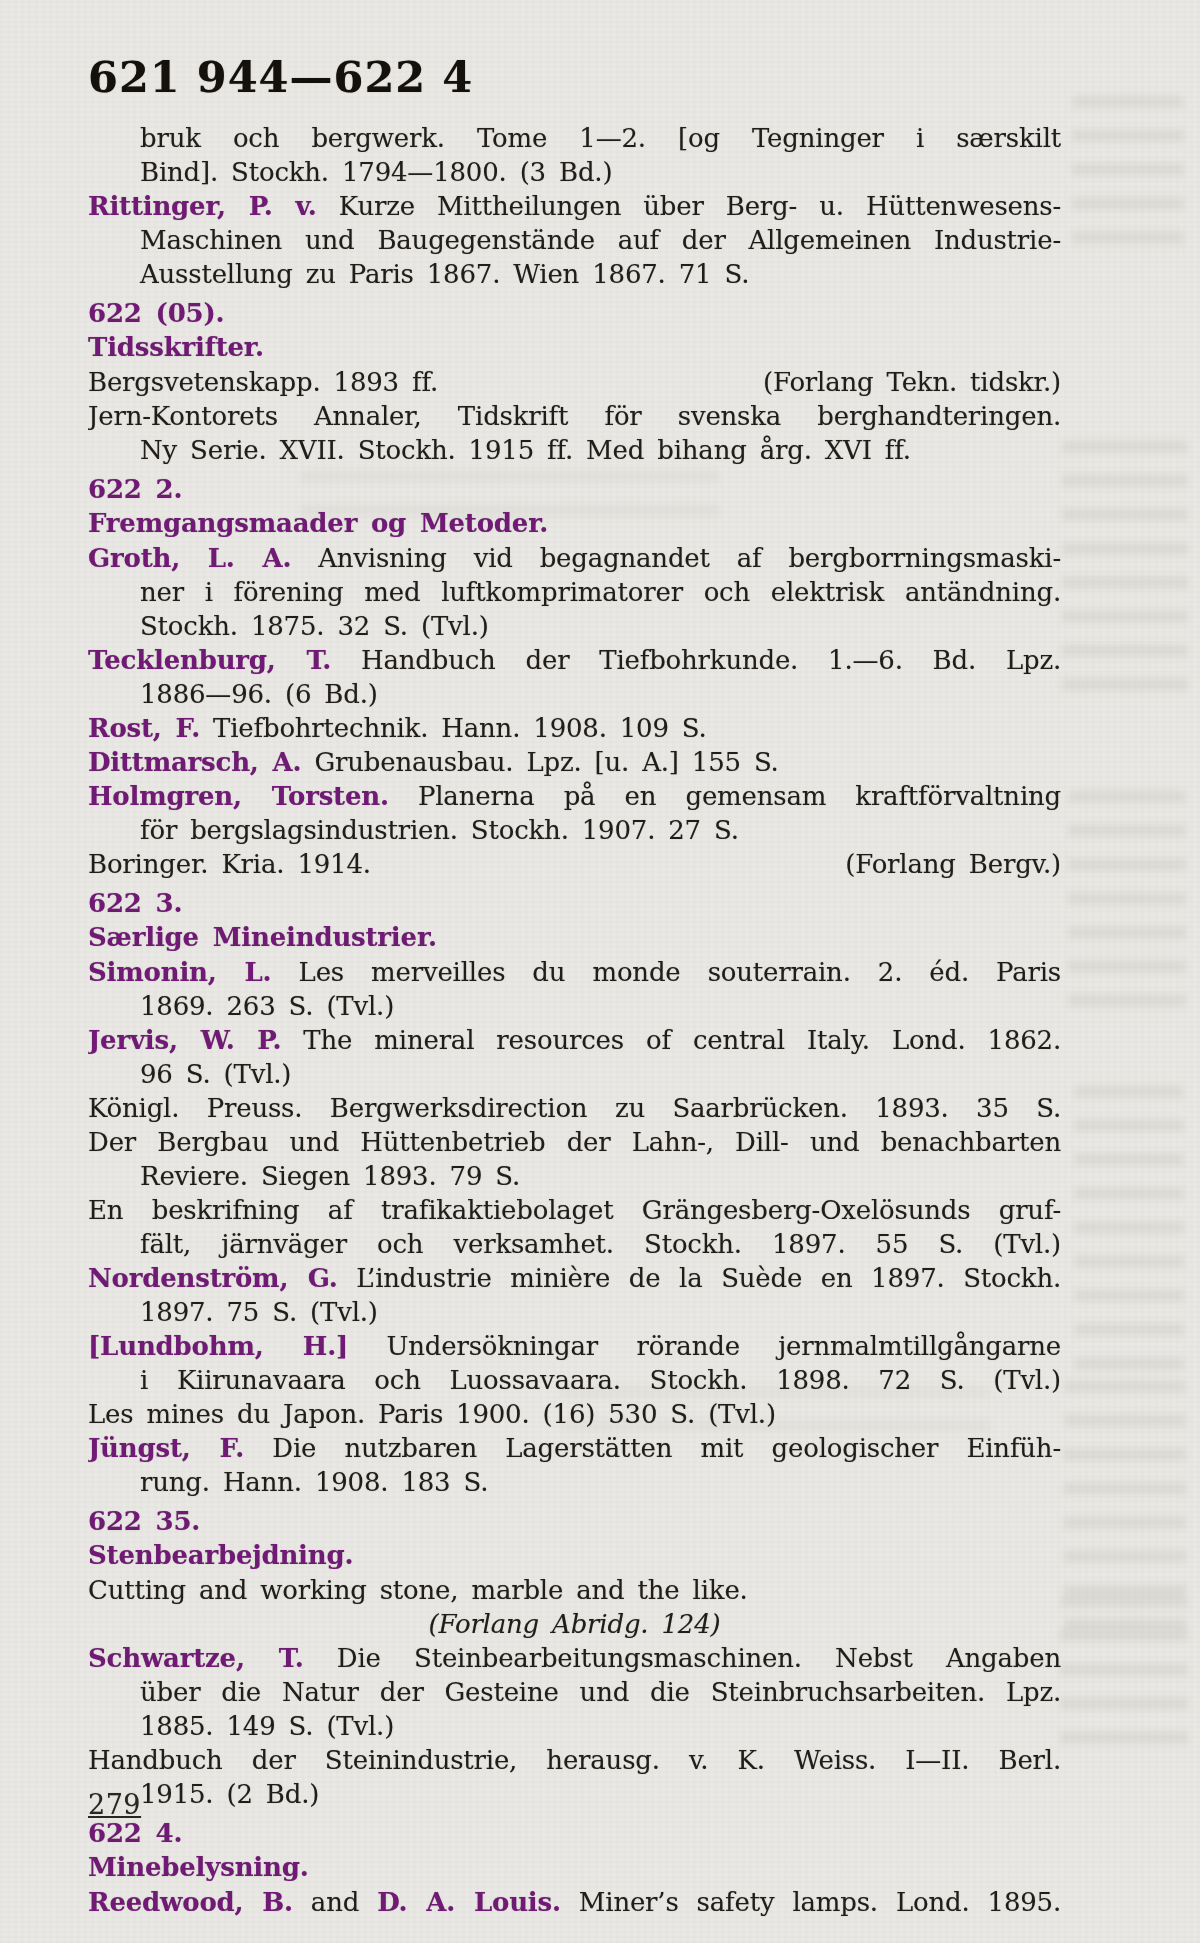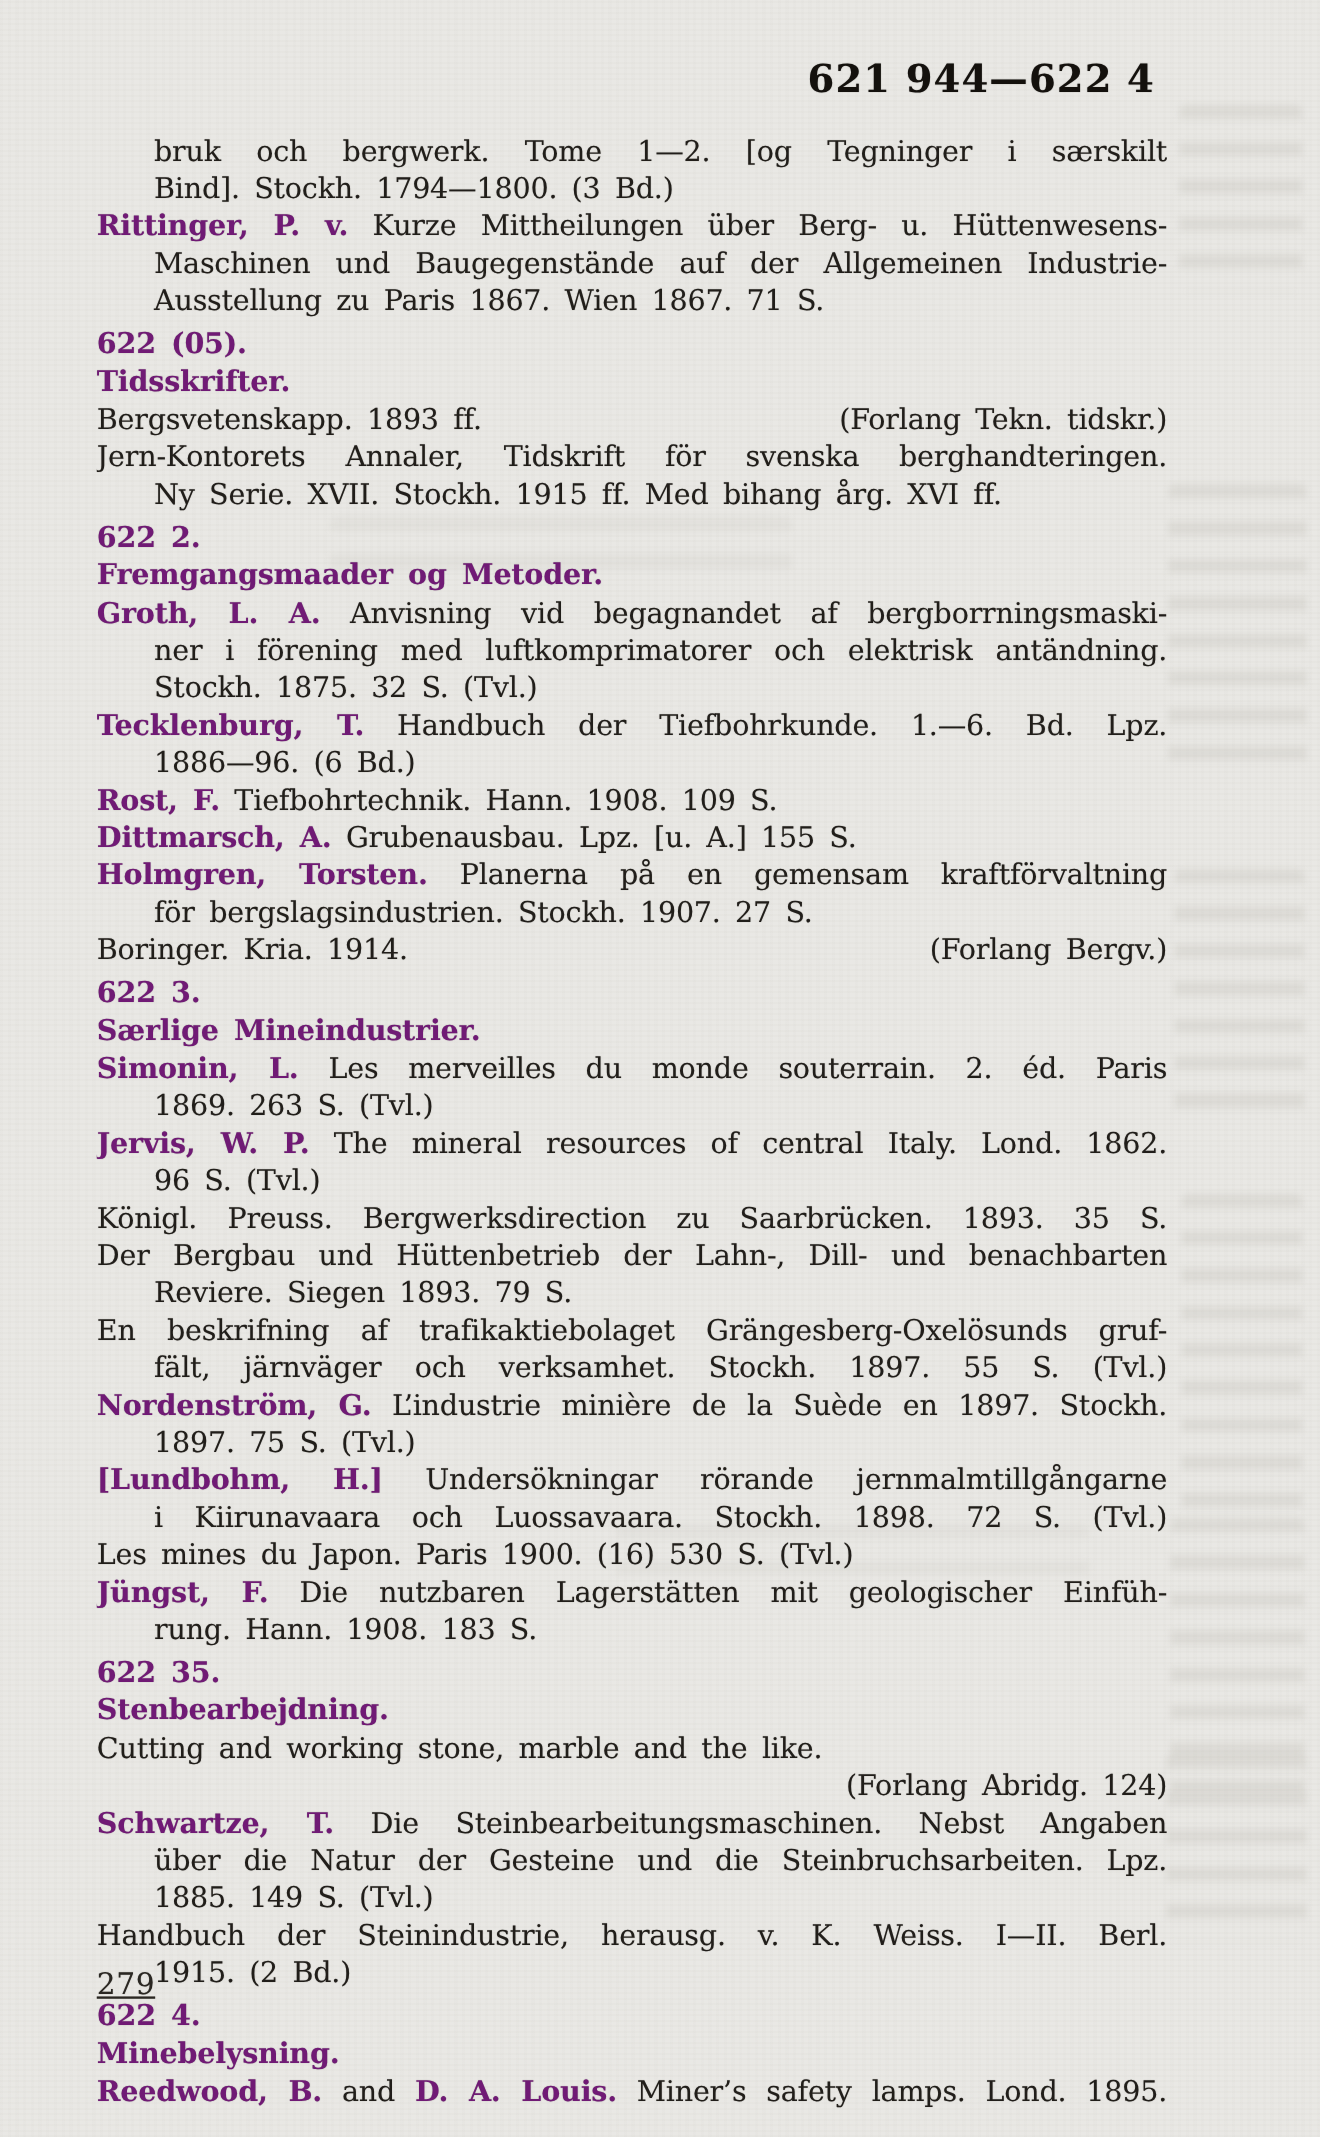--- a/index.html
+++ b/index.html
@@ -37,22 +37,22 @@
       rgba(173,170,160,0.38) 0 13px,
       rgba(232,231,227,0) 13px 34px
     );
     border-radius: 6px;
   }
   .header-code {
     position: absolute;
     top: 52px;
     left: 88px;
     width: 962px;
-    text-align: right;
-    font-size: 35px;
+    text-align: left;
+    font-size: 43px;
     font-weight: bold;
     letter-spacing: 1px;
     color: #14110d;
     text-shadow: 0 0 1px rgba(25,22,18,0.45);
   }
   .content {
     position: absolute;
     left: 88px;
     top: 121px;
     width: 973px;
@@ -71,21 +71,21 @@
     text-align: justify;
     text-align-last: justify;
     text-justify: inter-word;
     overflow: hidden;
   }
   .line.indent { padding-left: 52px; }
   .line.split {
     display: flex;
     justify-content: space-between;
   }
-  .line.right-only { justify-content: flex-end; }
+  .line.right-only { justify-content: center; font-style: italic; }
   .line.section {
     margin-top: 5px;
     margin-bottom: 1px;
     flex-direction: column;
   }
   .b { font-weight: bold; color: #701a75; }
   .page-number {
     position: absolute;
     top: 1789px;
     left: 88px;

